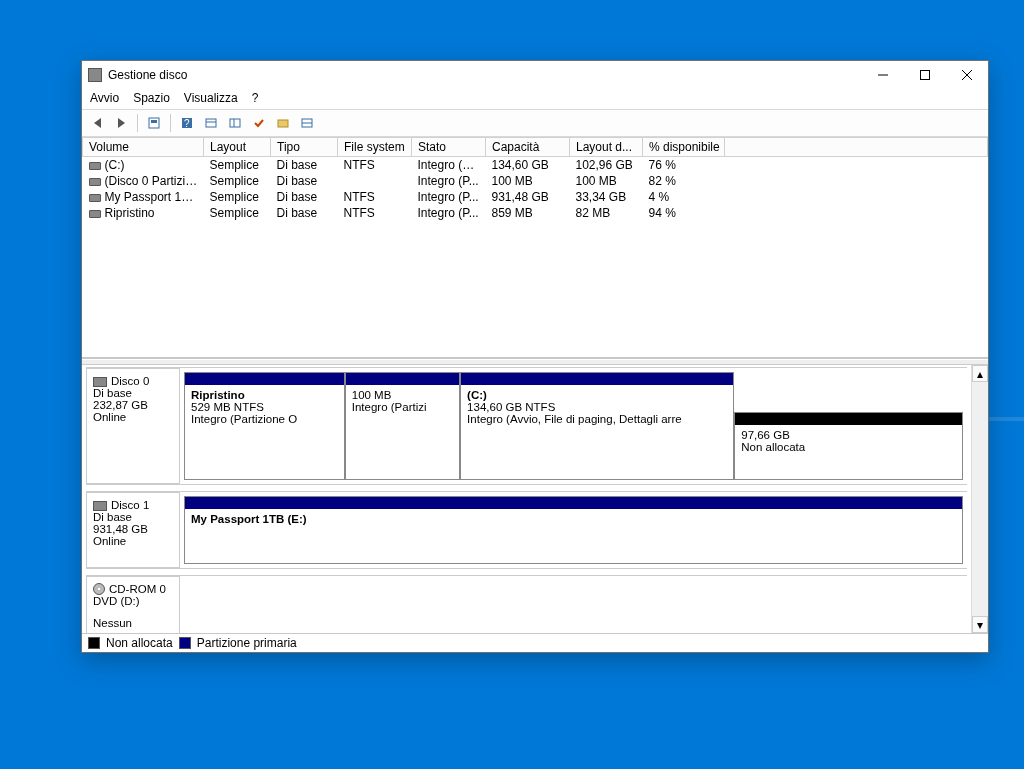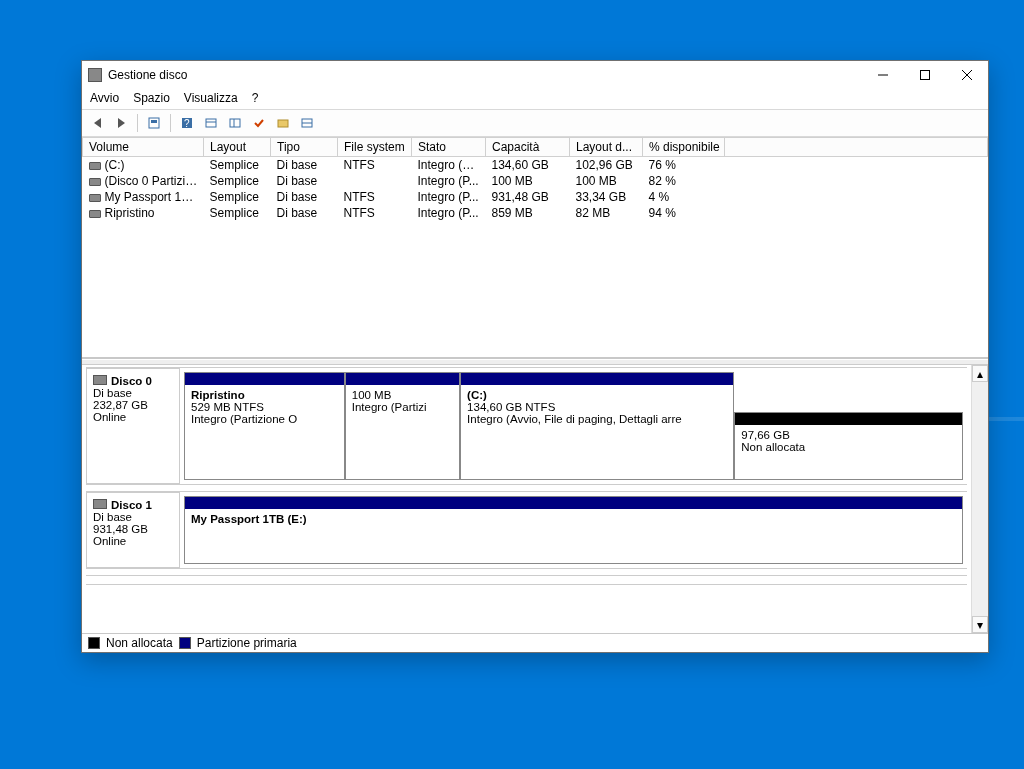--- a/index.html
+++ b/index.html
@@ -113,21 +113,21 @@
   .disk-list { flex: 1; overflow-y: auto; overflow-x: hidden; }
   .disk-row { display: flex; border-bottom: 1px solid #ccc; border-top: 1px solid #ccc; margin: 2px 4px 6px; background: #fff; }
   .disk-info {
     width: 94px; padding: 6px;
     border-right: 1px solid #ccc;
     border-left: 1px solid #ccc;
     border-top: 1px solid #ccc;
     border-bottom: 1px solid #ccc;
     font-size: 11.5px;
   }
-  .disk-info .dname { font-weight: bold; display: flex; align-items: flex-start; gap: 4px;}
+  .disk-info .dname { font-weight: normal; display: flex; align-items: flex-end; gap: 4px;}
   .disk-info .dicon { width: 14px; height: 10px; background: #888; border: 1px solid #555; display: inline-block; }
   .disk-info .dicon.cd { border-radius: 50%; width: 12px; height: 12px; background: radial-gradient(circle, #fff 20%, #bbb 21%); }
 
   .part-container { flex: 1; padding: 4px; display: flex; gap: 0; }
   .part {
     border: 1px solid #888;
     display: flex; flex-direction: column;
     min-height: 68px;
   }
   .part-bar { height: 12px; background: #000080; }
@@ -380,20 +380,25 @@
             <div class="part-container">
               <div class="part" style="flex: 1 1 0%;">
                 <div class="part-bar "></div>
                 <div class="part-body">
                   <div class="pname">My Passport 1TB  (E:)</div>
                 </div>
               </div>
             </div>
           </div>
           <div class="disk-row">
+            <div class="disk-info">
+              <div class="dname"><span class="dicon cd"></span>CD-ROM 0</div>
+              <div>DVD (D:)</div>
+              <div style="margin-top:10px;">Nessun suppo...</div>
+            </div>
             <div class="part-container"></div>
           </div>
         </div>
       <div class="scroll-v">
         <div class="sbtn">▴</div>
         <div class="strack"></div>
         <div class="sbtn">▾</div>
       </div>
     </div>
 

